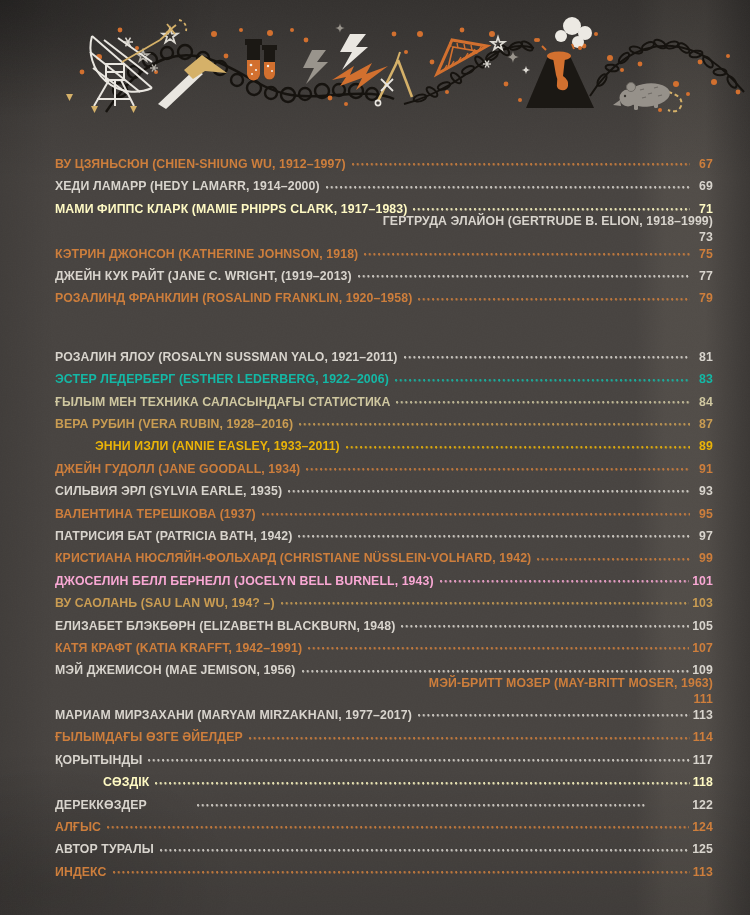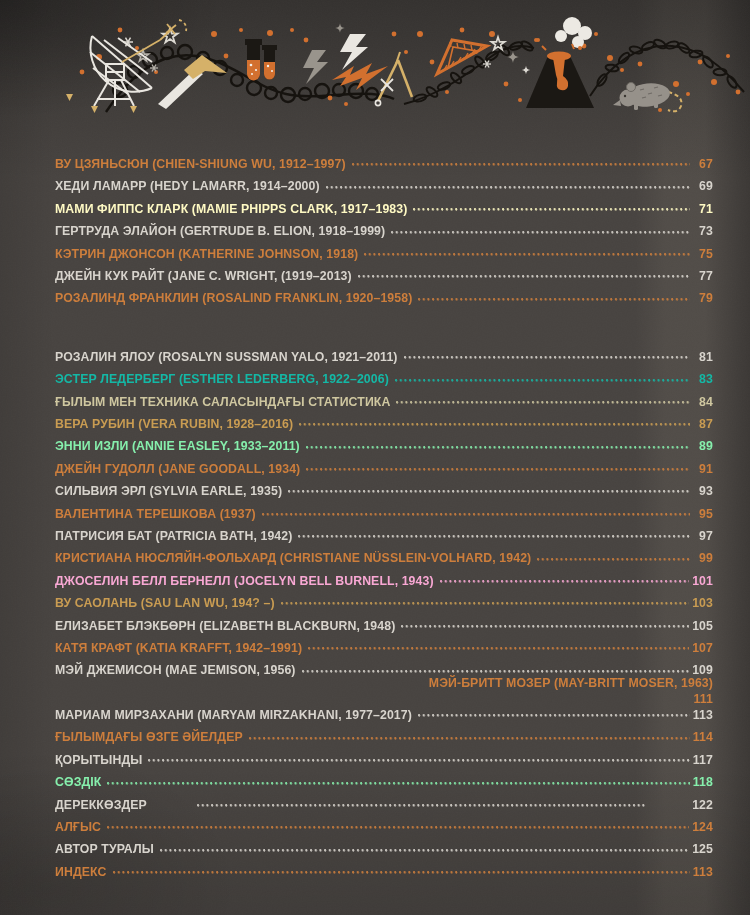--- a/index.html
+++ b/index.html
@@ -277,21 +277,21 @@
     <span class="toc-leader"></span>
     <span class="toc-page">69</span>
   </div>
 
   <div class="toc-row" style="color: #fef9c3;">
     <span class="toc-label">МАМИ ФИППС КЛАРК (MAMIE PHIPPS CLARK, 1917–1983)</span>
     <span class="toc-leader"></span>
     <span class="toc-page">71</span>
   </div>
 
-  <div class="toc-row" style="color: rgb(216, 212, 205);">
+  <div class="toc-row" style="color: rgb(216, 212, 205); flex-direction: column;">
     <span class="toc-label">ГЕРТРУДА ЭЛАЙОН (GERTRUDE B. ELION, 1918–1999)</span>
     <span class="toc-leader"></span>
     <span class="toc-page">73</span>
   </div>
 
   <div class="toc-row" style="color: rgb(205, 126, 60);">
     <span class="toc-label">КЭТРИН ДЖОНСОН (KATHERINE JOHNSON, 1918)</span>
     <span class="toc-leader"></span>
     <span class="toc-page">75</span>
   </div>
@@ -325,21 +325,21 @@
     <span class="toc-leader"></span>
     <span class="toc-page">84</span>
   </div>
 
   <div class="toc-row" style="color: rgb(201, 156, 82);">
     <span class="toc-label">ВЕРА РУБИН (VERA RUBIN, 1928–2016)</span>
     <span class="toc-leader"></span>
     <span class="toc-page">87</span>
   </div>
 
-  <div class="toc-row" style="color: #86efac;">
+  <div class="toc-row" style="color: #eab308; margin-left: 40px;">
     <span class="toc-label">ЭННИ ИЗЛИ (ANNIE EASLEY, 1933–2011)</span>
     <span class="toc-leader"></span>
     <span class="toc-page">89</span>
   </div>
 
   <div class="toc-row" style="color: rgb(205, 126, 60);">
     <span class="toc-label">ДЖЕЙН ГУДОЛЛ (JANE GOODALL, 1934)</span>
     <span class="toc-leader"></span>
     <span class="toc-page">91</span>
   </div>
@@ -415,21 +415,21 @@
     <span class="toc-leader"></span>
     <span class="toc-page">114</span>
   </div>
 
   <div class="toc-row" style="color: rgb(216, 212, 205);">
     <span class="toc-label">ҚОРЫТЫНДЫ</span>
     <span class="toc-leader"></span>
     <span class="toc-page">117</span>
   </div>
 
-  <div class="toc-row" style="color: #86efac;">
+  <div class="toc-row" style="color: #fef9c3; margin-left: 48px;">
     <span class="toc-label">СӨЗДІК</span>
     <span class="toc-leader"></span>
     <span class="toc-page">118</span>
   </div>
 
   <div class="toc-row" style="color: rgb(216, 212, 205); gap: 44px;">
     <span class="toc-label">ДЕРЕККӨЗДЕР</span>
     <span class="toc-leader"></span>
     <span class="toc-page">122</span>
   </div>

